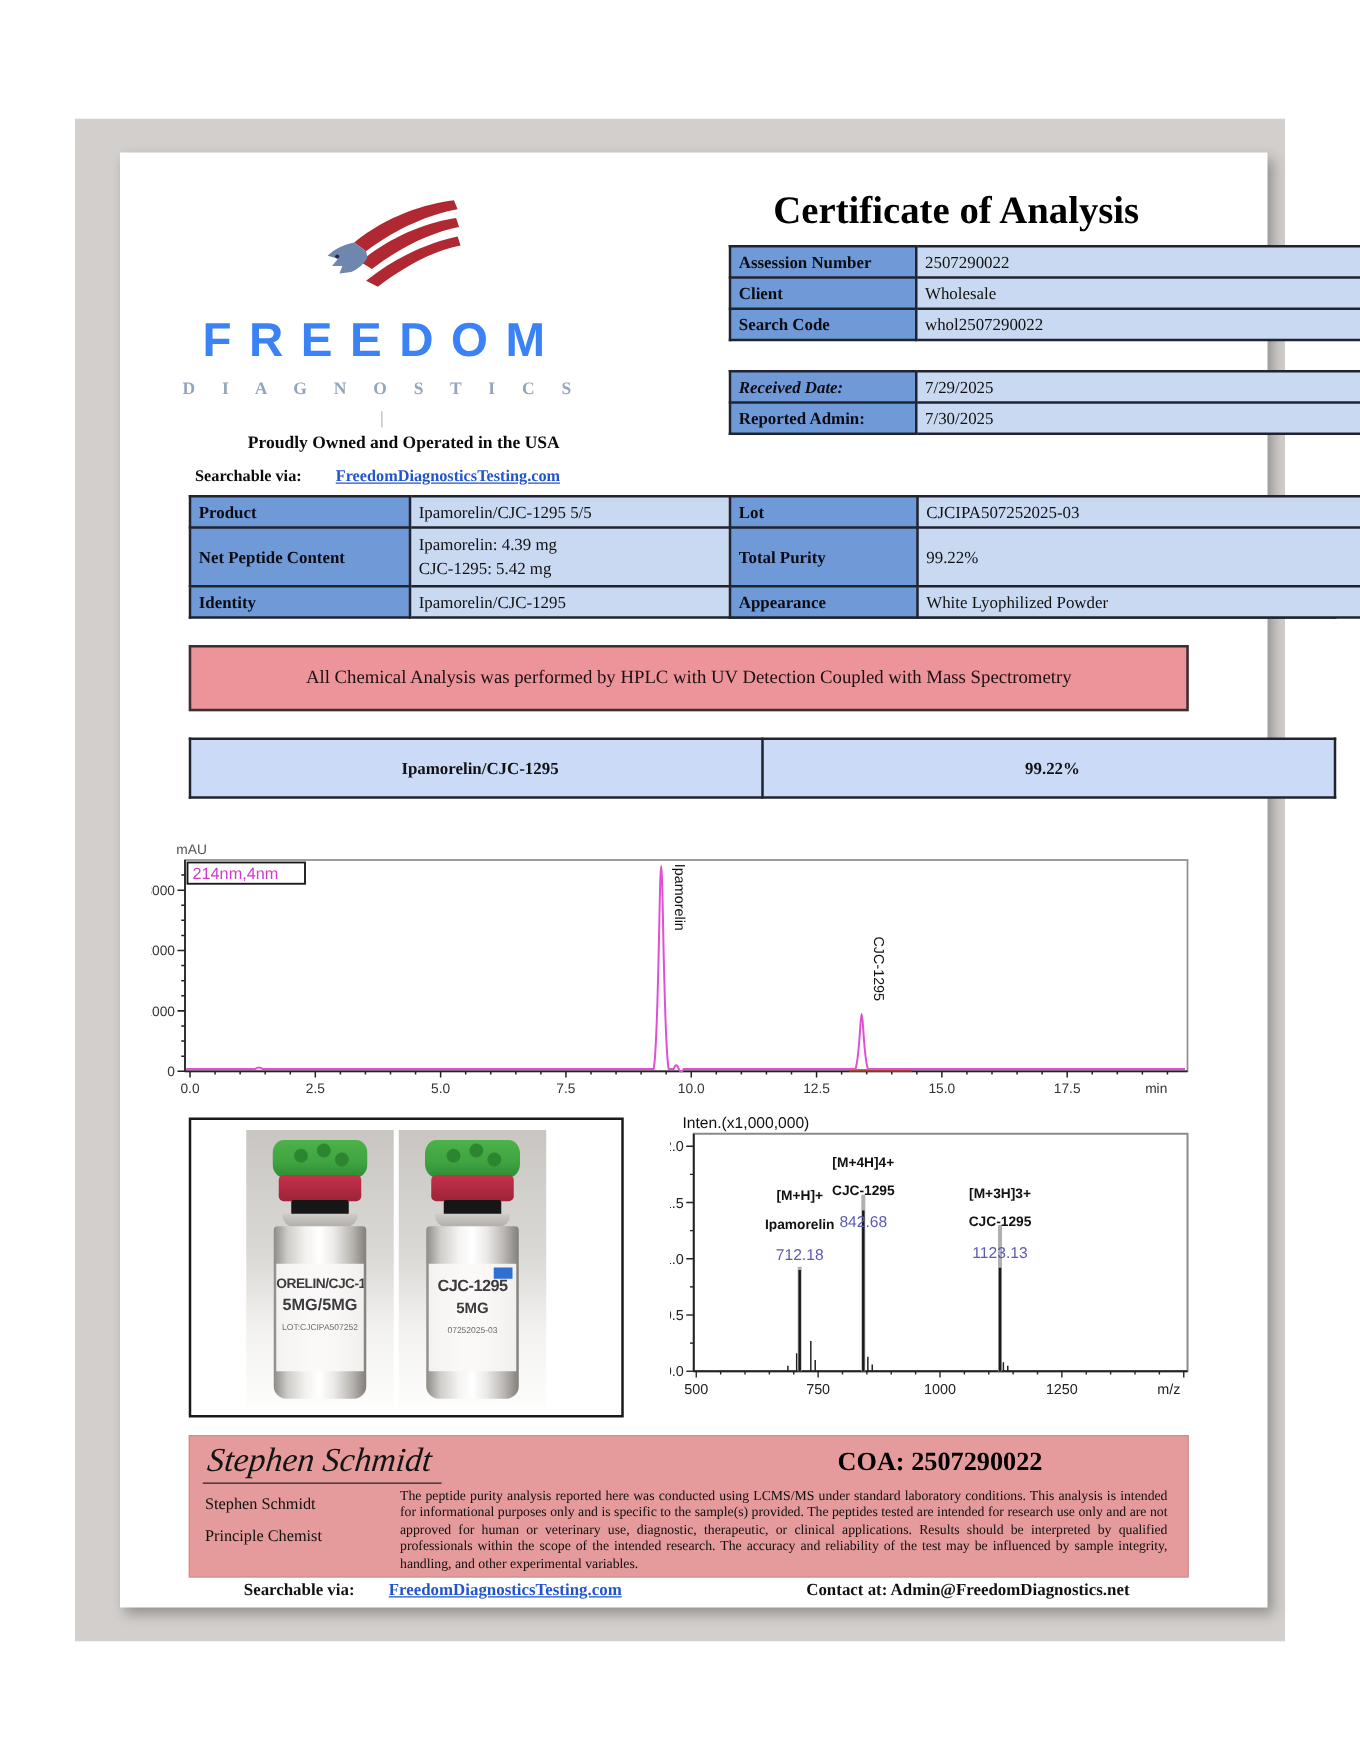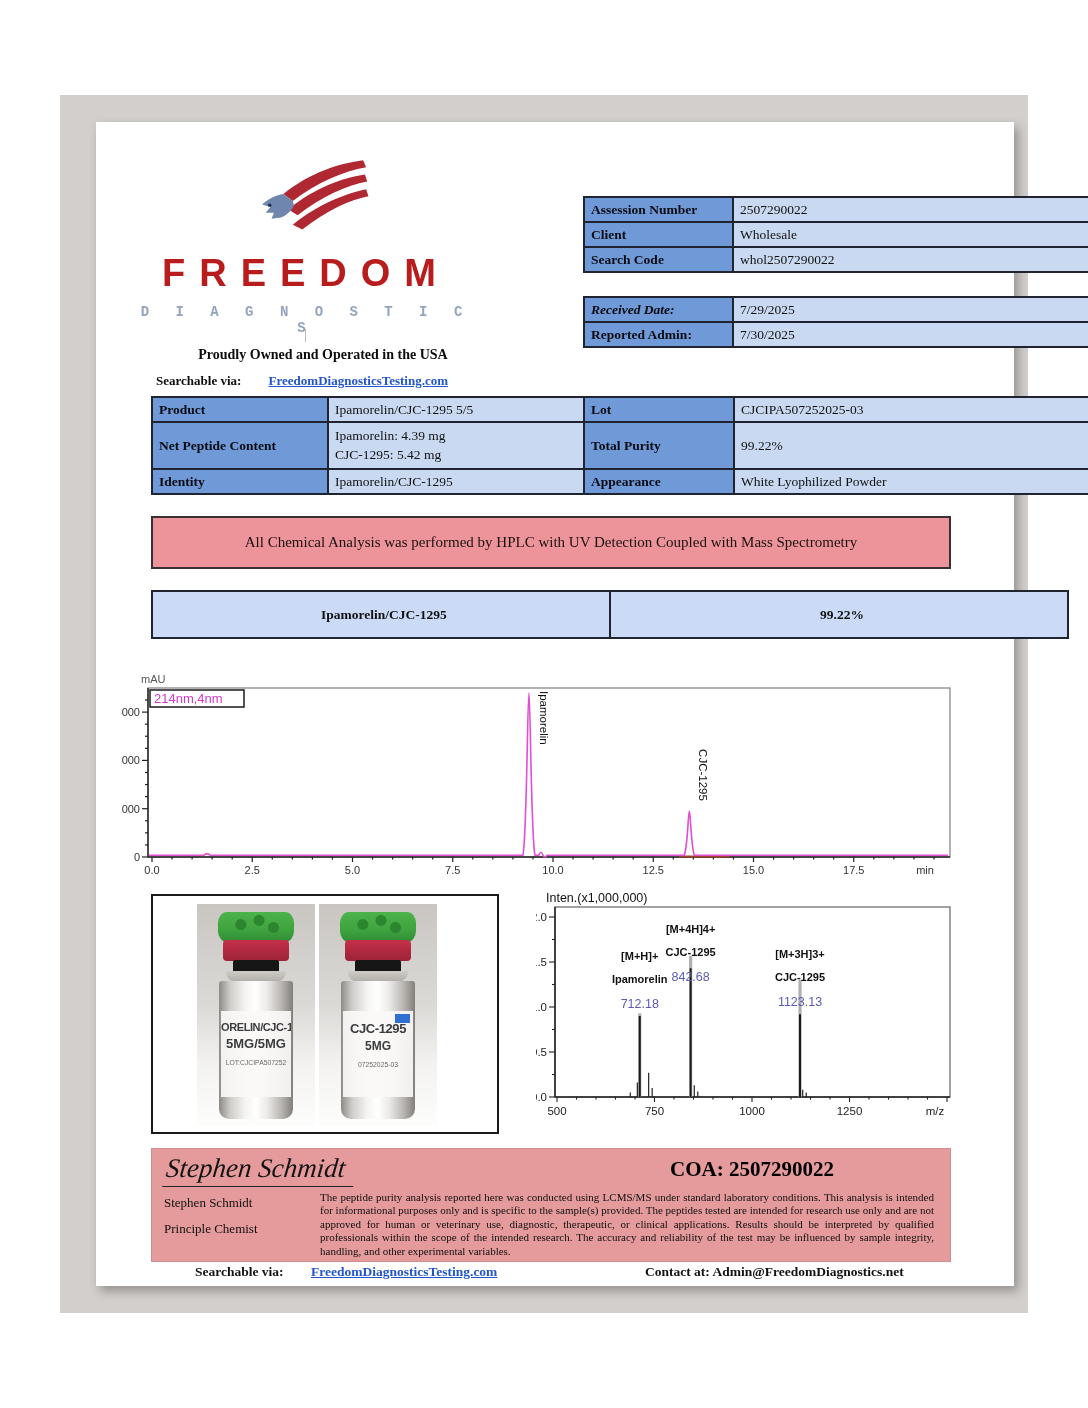--- a/index.html
+++ b/index.html
@@ -10,23 +10,23 @@
   .gray-mat{position:absolute;left:60px;top:95px;width:968px;height:1218px;background:#d2cfcc;}
   .page{
     position:absolute;left:96px;top:122px;width:918px;height:1164px;background:#ffffff;
     box-shadow:4px 5px 10px rgba(0,0,0,0.30);
   }
   .abs{position:absolute;}
 
   
   .brand-word{left:30px;top:130px;width:360px;text-align:center;
     font-family:"Liberation Sans",sans-serif;font-weight:bold;font-size:38px;
-    letter-spacing:14px;color:#b91c1c;}
+    letter-spacing:14px;color:#3b82f6;}
   .brand-sub{left:30px;top:182px;width:360px;text-align:center;
-    font-family:Liberation Mono, monospace;font-weight:bold;font-size:14px;
+    font-family:Liberation Serif, serif;font-weight:bold;font-size:14px;
     letter-spacing:9px;color:#93a5bd;}
   .brand-divider{left:209px;top:207px;width:1px;height:13px;background:#b9b9b9;}
   .tagline{left:40px;top:225px;width:374px;text-align:center;font-weight:bold;font-size:14px;color:#0c0c0c;}
   .search-top{left:60px;top:251px;font-weight:bold;font-size:13px;color:#0c0c0c;}
   a.doc-link{color:#2255cc;text-decoration:underline;font-weight:bold;padding-left:24px;}
 
   
   .doc-title{left:469px;top:28px;width:400px;text-align:center;font-weight:bold;font-size:31px;color:#000;}
 
   
@@ -112,20 +112,21 @@
   </div>
   <div class="abs brand-word">FREEDOM</div>
   <div class="abs brand-sub">D I A G N O S T I C S</div>
   <div class="abs brand-divider"></div>
   <div class="abs tagline">Proudly Owned and Operated in the USA</div>
   <div class="abs search-top">
     <span>Searchable via:</span>
     <a href="#" class="doc-link">FreedomDiagnosticsTesting.com</a>
   </div>
 
+  <div class="abs doc-title">Certificate of Analysis</div>
 
   <table class="abs bluetab t-info">
     <tbody>
         <tr class="r25">
       <td class="lab" style="width:141px;">Assession Number</td>
       <td class="val">2507290022</td>
         </tr>
     <tr class="r25">
       <td class="lab">Client</td>
       <td class="val">Wholesale</td>

